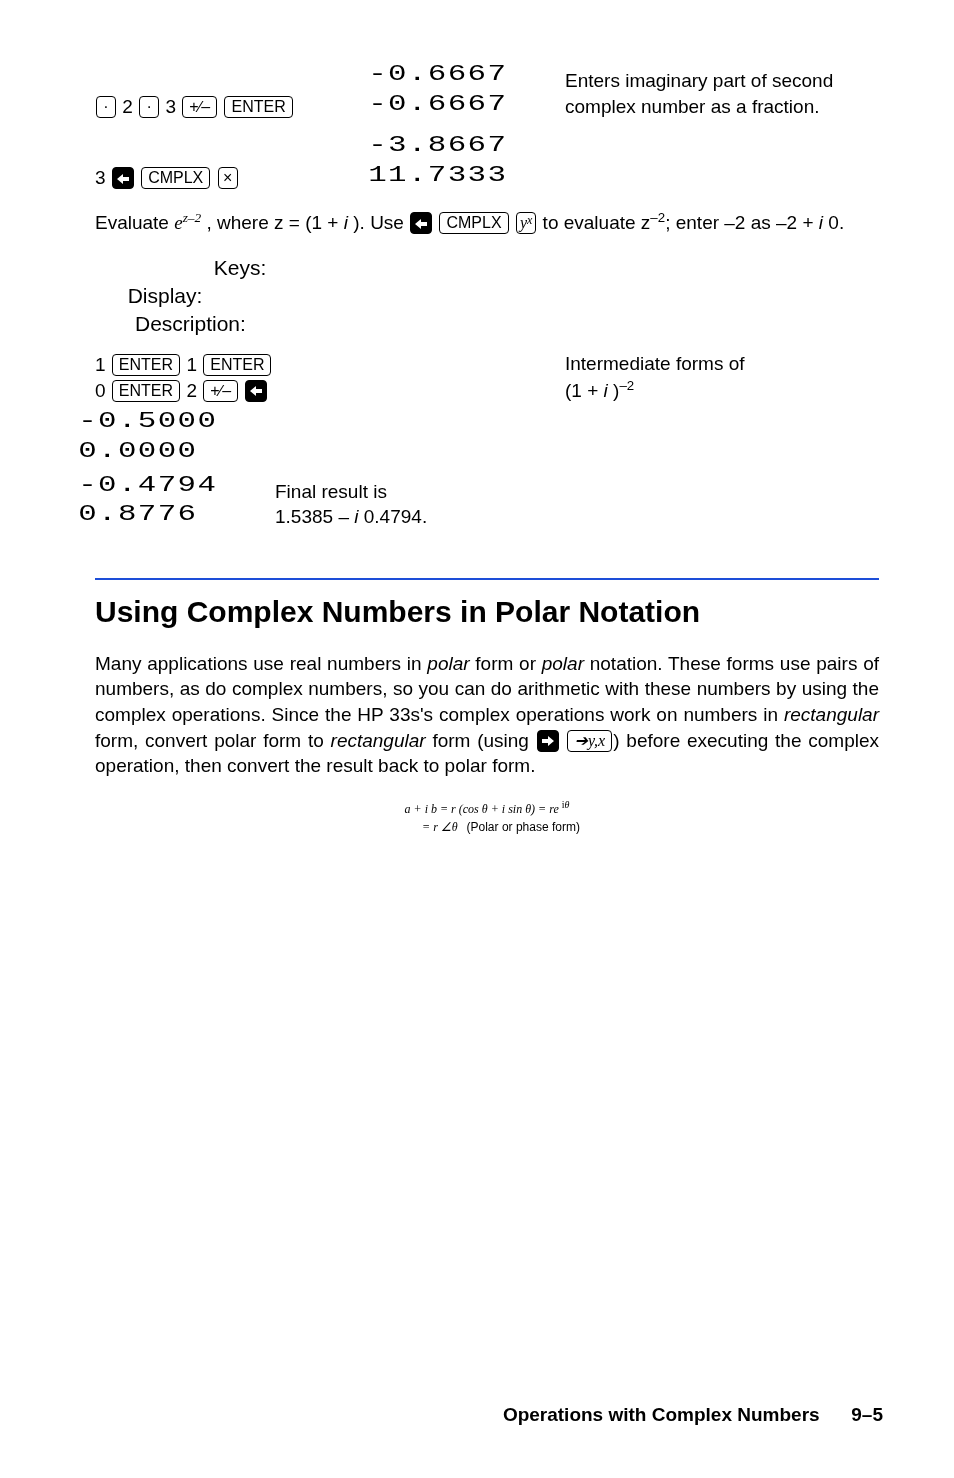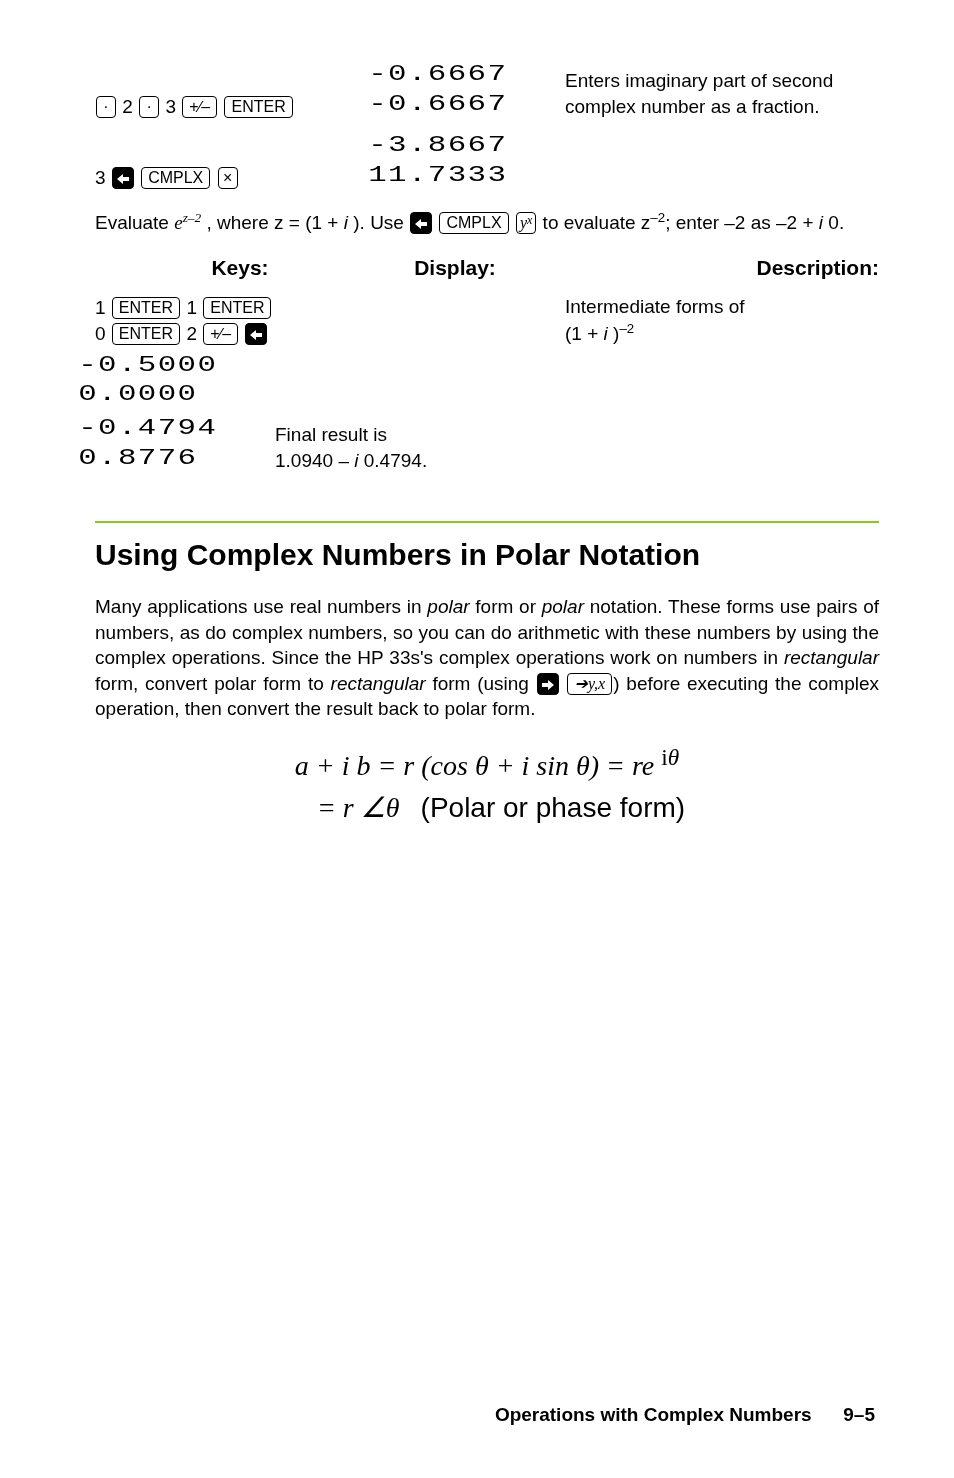--- a/index.html
+++ b/index.html
@@ -49,58 +49,59 @@
     line-height: 1.35;
     transform: scaleX(1.4) translateX(-12px);
     transform-origin: left top;
   }
   .col-desc {
     flex: 1;
     padding-left: 40px;
   }
   .headrow {
     display: flex;
-    font-weight: bold;
+    font-weight: normal;
     font-size: 21px;
     margin-bottom: 12px;
     margin-top: 4px;
+    flex-direction: column;
   }
   .headrow .col-keys { text-align: center; }
   .headrow .col-disp {
     font-family: inherit;
     letter-spacing: normal;
     text-align: center;
     transform: none;
     font-size: 21px;
   }
-  .headrow .col-desc { text-align: right; padding-left: 40px; }
+  .headrow .col-desc { text-align: left; padding-left: 40px; }
   .para {
     margin: 18px 0;
     text-align: justify;
   }
   h2.section {
     font-size: 30px;
     font-weight: bold;
-    border-top: 2px solid #84cc16;
+    border-top: 2px solid #1d4ed8;
     padding-top: 12px;
     margin-top: 48px;
     margin-bottom: 18px;
   }
   .eqblock {
     text-align: center;
     margin: 10px 0 8px 0;
     font-style: italic;
     font-family: "Times New Roman", serif;
-    font-size: 28px;
+    font-size: 12px;
     line-height: 1.5;
   }
   .footer {
     position: absolute;
     bottom: 50px;
-    right: 79px;
+    right: 71px;
     font-weight: bold;
     font-size: 19px;
     margin-top: 35px;
   }
   .ital { font-style: italic; }
   .sup { font-size: 0.7em; vertical-align: super; }
   .kbtn .sup2 { font-size: 0.75em; position: relative; top: -4px; }
   svg.arrowL {
     width: 14px;
     height: 12px;
@@ -186,21 +187,21 @@
   <div class="col-disp">-0.5000
 0.0000</div>
   <div class="col-desc"></div>
 </div>
 
 <div class="row3">
   <div class="col-disp">-0.4794
 0.8776</div>
   <div class="col-desc">
     <span>Final result is</span><br>
-    <span>1.0940 – </span><span class="ital">i</span><span> 0.4794.</span>
+    <span>1.5385 – </span><span class="ital">i</span><span> 0.4794.</span>
   </div>
 </div>
 
 <h2 class="section">Using Complex Numbers in Polar Notation</h2>
 
 <div class="para">
   <span>Many applications use real numbers in </span><span class="ital">polar</span><span> form or </span><span class="ital">polar</span><span> notation. These forms use pairs of numbers, as do complex numbers, so you can do arithmetic with these numbers by using the complex operations. Since the HP 33s's complex operations work on numbers in </span><span class="ital">rectangular</span><span> form, convert polar form to </span><span class="ital">rectangular</span><span> form (using </span>
   <span class="kbtn filled small"><svg class="arrowR" viewBox="0 0 14 12">
         <path d="M13 6 L7 1 L7 4 L1 4 L1 8 L7 8 L7 11 Z" fill="#fff"></path>
       </svg></span>

